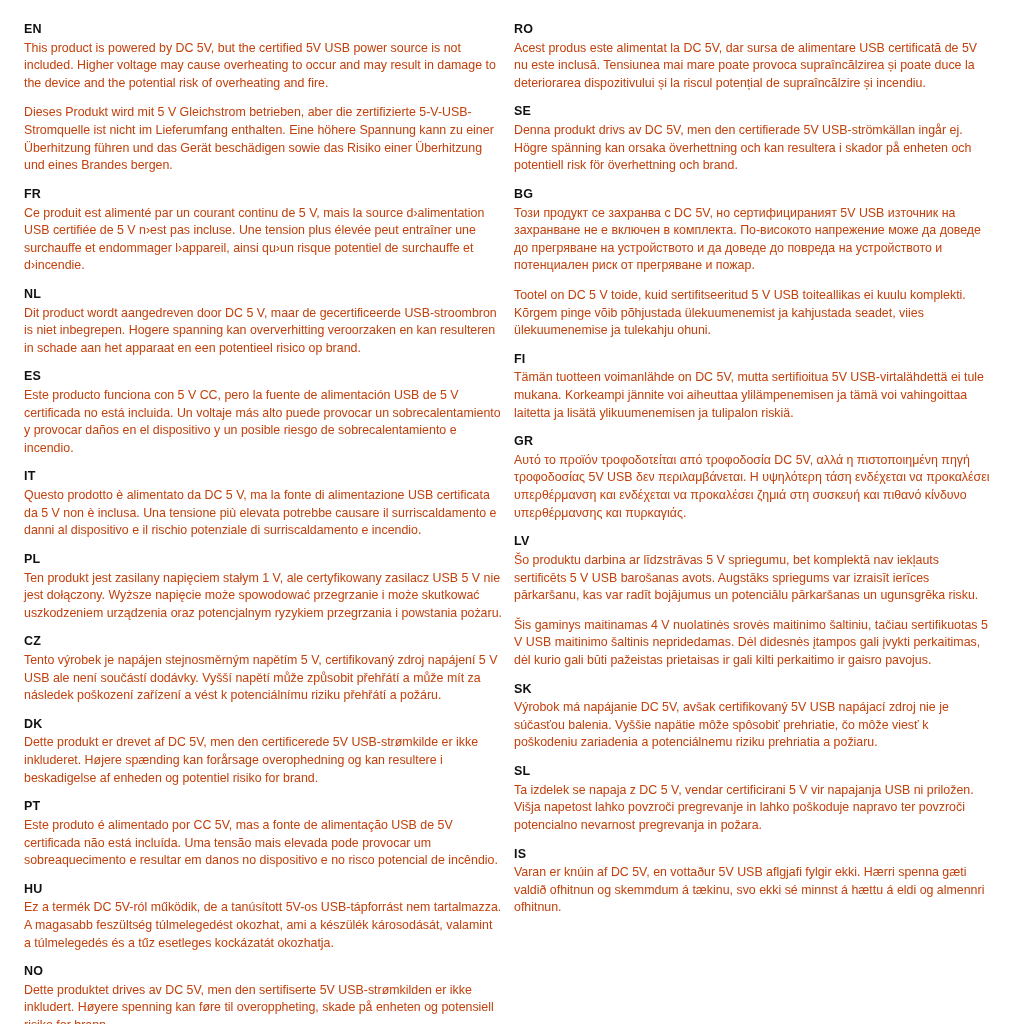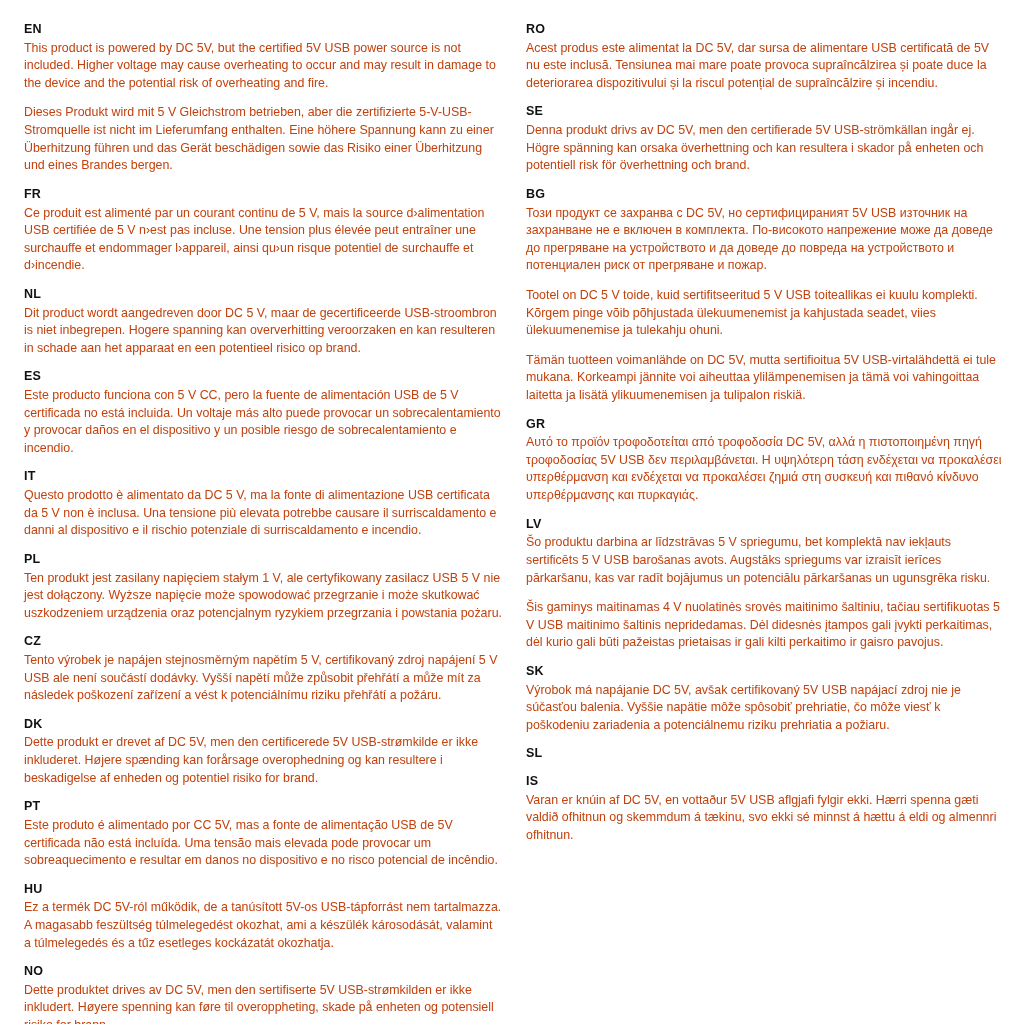--- a/index.html
+++ b/index.html
@@ -17,21 +17,21 @@
   #page {
     width: 1024px;
     height: 1024px;
     box-sizing: border-box;
     padding: 22px 20px 10px 24px;
     position: relative;
   }
   .columns {
     display: flex;
     flex-direction: row;
-    gap: 24px;
+    gap: 12px;
     height: 100%;
   }
   .column {
     width: 478px;
     flex: 0 0 478px;
   }
   .entry {
     margin-bottom: 12px;
   }
   .lang-code {
@@ -137,20 +137,21 @@
       <div class="entry">
         <div class="lang-code">BG</div>
         <div class="lang-text">Този продукт се захранва с DC 5V, но сертифицираният 5V USB източник на захранване не е включен в комплекта. По-високото напрежение може да доведе до прегряване на устройството и да доведе до повреда на устройството и потенциален риск от прегряване и пожар.</div>
       </div>
 
       <div class="entry">
         <div class="lang-text">Tootel on DC 5 V toide, kuid sertifitseeritud 5 V USB toiteallikas ei kuulu komplekti. Kõrgem pinge võib põhjustada ülekuumenemist ja kahjustada seadet, viies ülekuumenemise ja tulekahju ohuni.</div>
       </div>
 
       <div class="entry">
+        <div class="lang-code">FI</div>
         <div class="lang-text">Tämän tuotteen voimanlähde on DC 5V, mutta sertifioitua 5V USB-virtalähdettä ei tule mukana. Korkeampi jännite voi aiheuttaa ylilämpenemisen ja tämä voi vahingoittaa laitetta ja lisätä ylikuumenemisen ja tulipalon riskiä.</div>
       </div>
 
       <div class="entry">
         <div class="lang-code">GR</div>
         <div class="lang-text">Αυτό το προϊόν τροφοδοτείται από τροφοδοσία DC 5V, αλλά η πιστοποιημένη πηγή τροφοδοσίας 5V USB δεν περιλαμβάνεται. Η υψηλότερη τάση ενδέχεται να προκαλέσει υπερθέρμανση και ενδέχεται να προκαλέσει ζημιά στη συσκευή και πιθανό κίνδυνο υπερθέρμανσης και πυρκαγιάς.</div>
       </div>
 
 
       <div class="entry">
@@ -162,20 +163,21 @@
         <div class="lang-text">Šis gaminys maitinamas 4 V nuolatinės srovės maitinimo šaltiniu, tačiau sertifikuotas 5 V USB maitinimo šaltinis nepridedamas. Dėl didesnės įtampos gali įvykti perkaitimas, dėl kurio gali būti pažeistas prietaisas ir gali kilti perkaitimo ir gaisro pavojus.</div>
       </div>
 
       <div class="entry">
         <div class="lang-code">SK</div>
         <div class="lang-text">Výrobok má napájanie DC 5V, avšak certifikovaný 5V USB napájací zdroj nie je súčasťou balenia. Vyššie napätie môže spôsobiť prehriatie, čo môže viesť k poškodeniu zariadenia a potenciálnemu riziku prehriatia a požiaru.</div>
       </div>
 
       <div class="entry">
         <div class="lang-code">SL</div>
+        <div class="lang-text">Ta izdelek se napaja z DC 5 V, vendar certificirani 5 V vir napajanja USB ni priložen. Višja napetost lahko povzroči pregrevanje in lahko poškoduje napravo ter povzroči potencialno nevarnost pregrevanja in požara.</div>
       </div>
 
       <div class="entry">
         <div class="lang-code">IS</div>
         <div class="lang-text">Varan er knúin af DC 5V, en vottaður 5V USB aflgjafi fylgir ekki. Hærri spenna gæti valdið ofhitnun og skemmdum á tækinu, svo ekki sé minnst á hættu á eldi og almennri ofhitnun.</div>
       </div>
 
     </div>
 
   </div>

